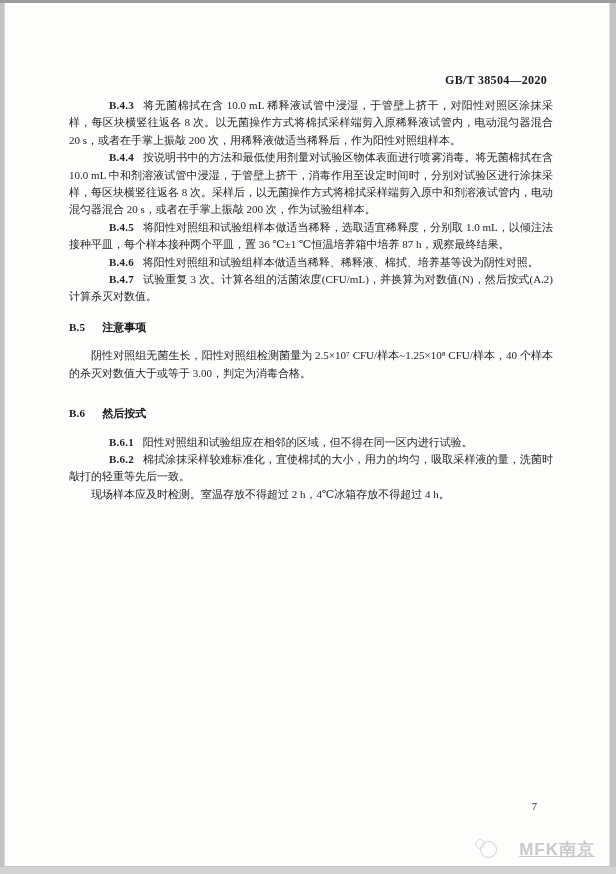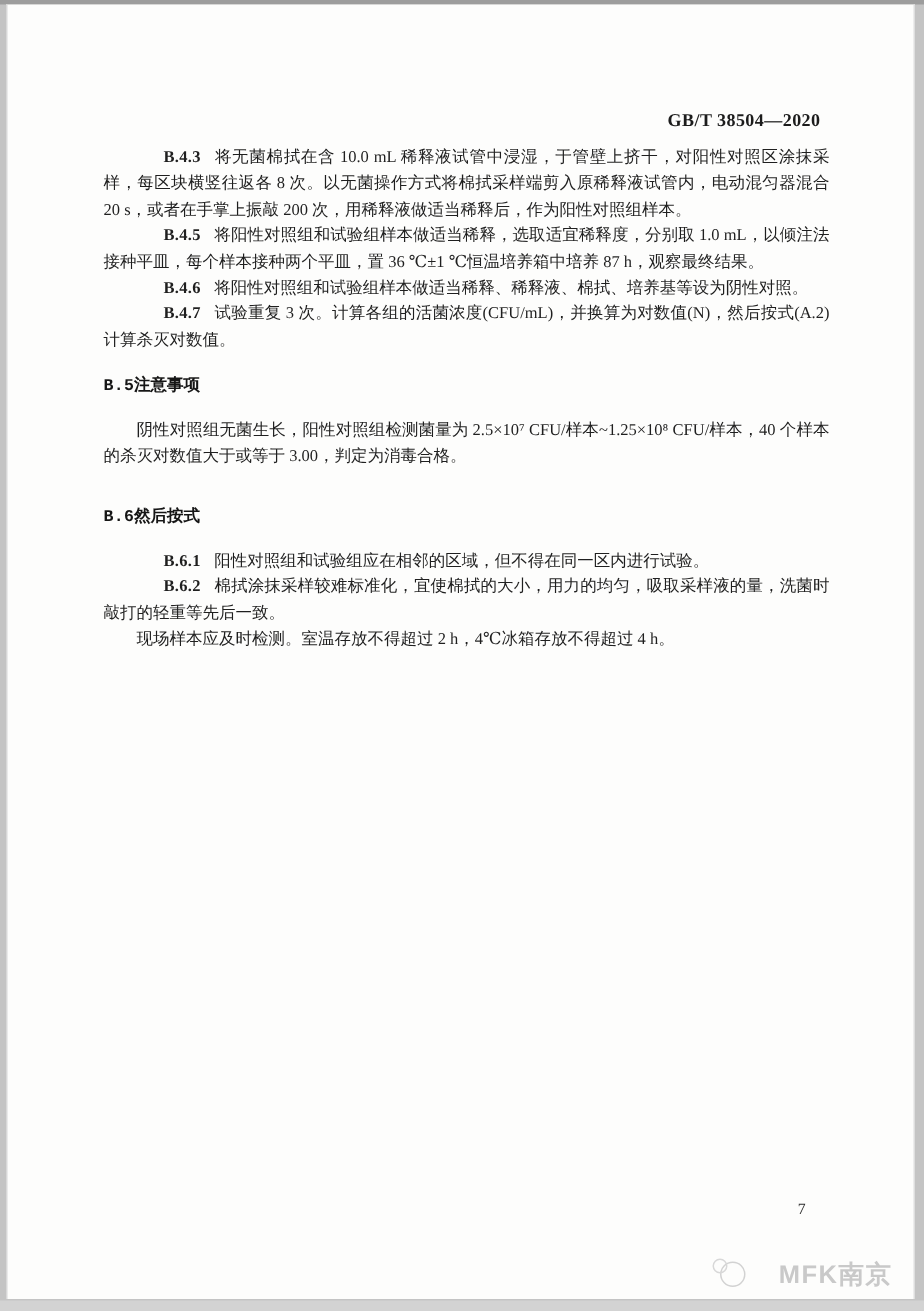--- a/index.html
+++ b/index.html
@@ -64,23 +64,22 @@
   .sec-heading {
     margin: 13px 0 11px 0;
     font-size: 11px;
     font-weight: bold;
     color: #161616;
   }
   .sec-heading.gap-lg {
     margin-top: 23px;
   }
   .sec-heading .num {
-    margin-right: 0;
+    margin-right: 17px;
     letter-spacing: 0.2px;
-    font-family: Liberation Mono, monospace;
   }
   .para {
     margin: 0;
     text-indent: 2em;
   }
   .para.after-heading {
     margin-top: 11px;
   }
   .page-number {
     position: absolute;
@@ -95,20 +94,21 @@
     right: 14px;
     display: flex;
     align-items: center;
     gap: 22px;
     color: #c9c9c9;
     font-family: "Liberation Sans", sans-serif;
     font-size: 17px;
     font-weight: bold;
     letter-spacing: 1px;
     user-select: none;
+    text-decoration: underline;
   }
   .wm-logo {
     display: inline-block;
     width: 22px;
     height: 22px;
     position: relative;
   }
   .wm-logo::before {
     content: "";
     position: absolute;
@@ -137,20 +137,21 @@
 
 <div class="canvas">
   <div class="page">
 
     <div class="std-header">GB/T 38504—2020</div>
 
     <div class="body-text">
 
       <p class="clause"><b class="num">B.4.3</b><span>将无菌棉拭在含 10.0 mL 稀释液试管中浸湿，于管壁上挤干，对阳性对照区涂抹采样，每区块横竖往返各 8 次。以无菌操作方式将棉拭采样端剪入原稀释液试管内，电动混匀器混合 20 s，或者在手掌上振敲 200 次，用稀释液做适当稀释后，作为阳性对照组样本。</span></p>
 
+      <p class="clause"><b class="num">B.4.4</b><span>按说明书中的方法和最低使用剂量对试验区物体表面进行喷雾消毒。将无菌棉拭在含 10.0 mL 中和剂溶液试管中浸湿，于管壁上挤干，消毒作用至设定时间时，分别对试验区进行涂抹采样，每区块横竖往返各 8 次。采样后，以无菌操作方式将棉拭采样端剪入原中和剂溶液试管内，电动混匀器混合 20 s，或者在手掌上振敲 200 次，作为试验组样本。</span></p>
 
       <p class="clause"><b class="num">B.4.5</b><span>将阳性对照组和试验组样本做适当稀释，选取适宜稀释度，分别取 1.0 mL，以倾注法接种平皿，每个样本接种两个平皿，置 36 ℃±1 ℃恒温培养箱中培养 87 h，观察最终结果。</span></p>
 
       <p class="clause"><b class="num">B.4.6</b><span>将阳性对照组和试验组样本做适当稀释、稀释液、棉拭、培养基等设为阴性对照。</span></p>
 
       <p class="clause"><b class="num">B.4.7</b><span>试验重复 3 次。计算各组的活菌浓度(CFU/mL)，并换算为对数值(N)，然后按式(A.2)计算杀灭对数值。</span></p>
 
       <h3 class="sec-heading"><span class="num">B.5</span><span>注意事项</span></h3>
 
       <p class="para after-heading">阴性对照组无菌生长，阳性对照组检测菌量为 2.5×10⁷ CFU/样本~1.25×10⁸ CFU/样本，40 个样本的杀灭对数值大于或等于 3.00，判定为消毒合格。</p>

